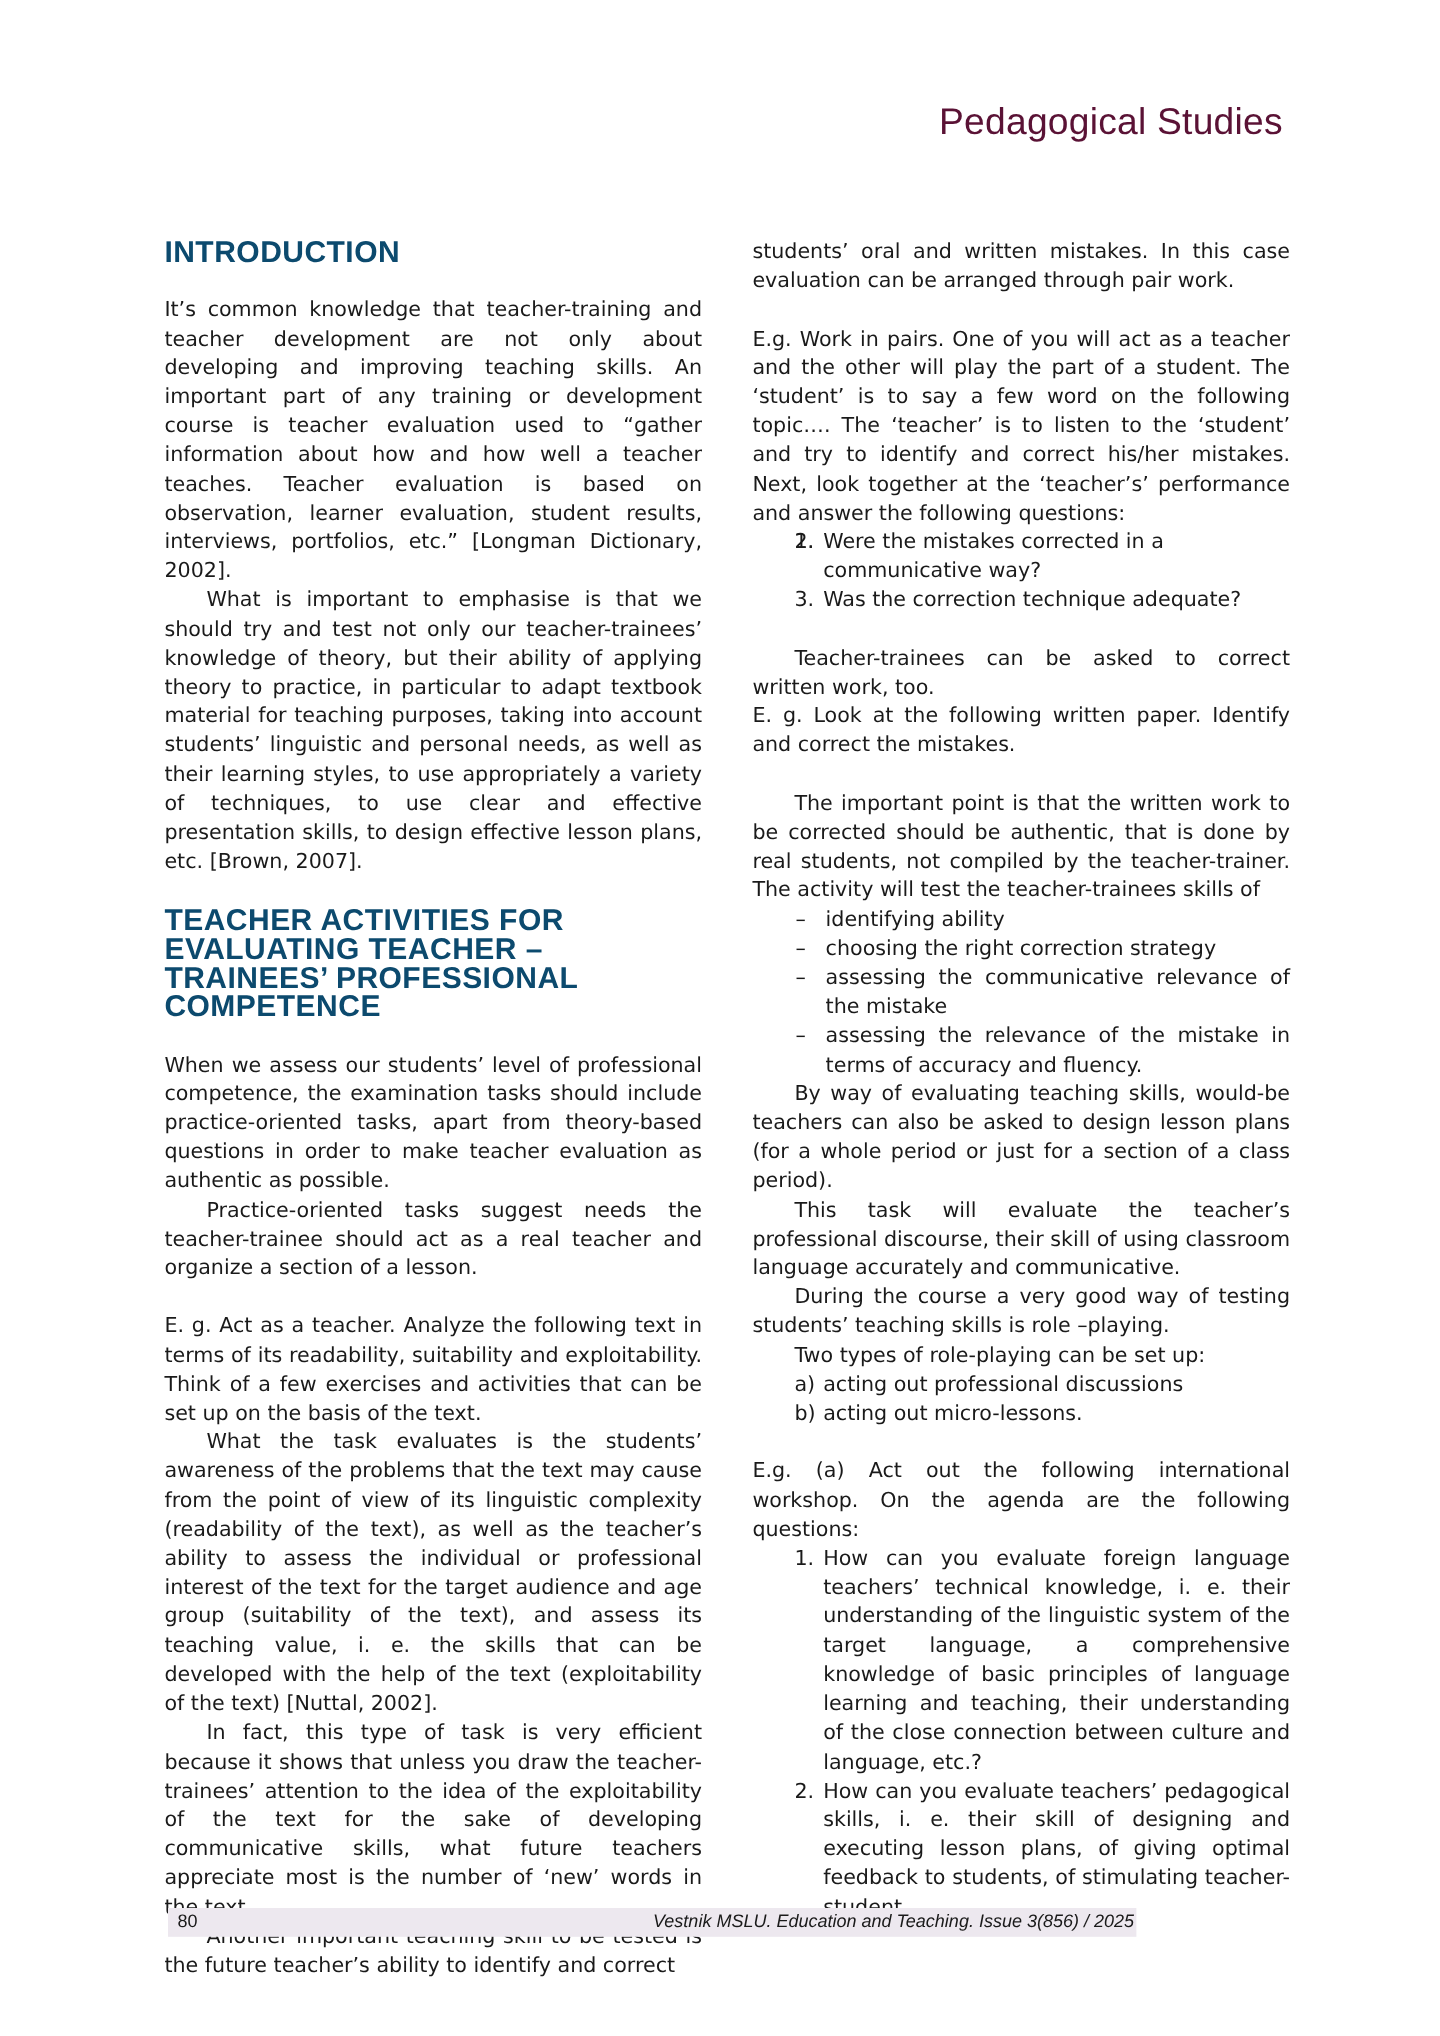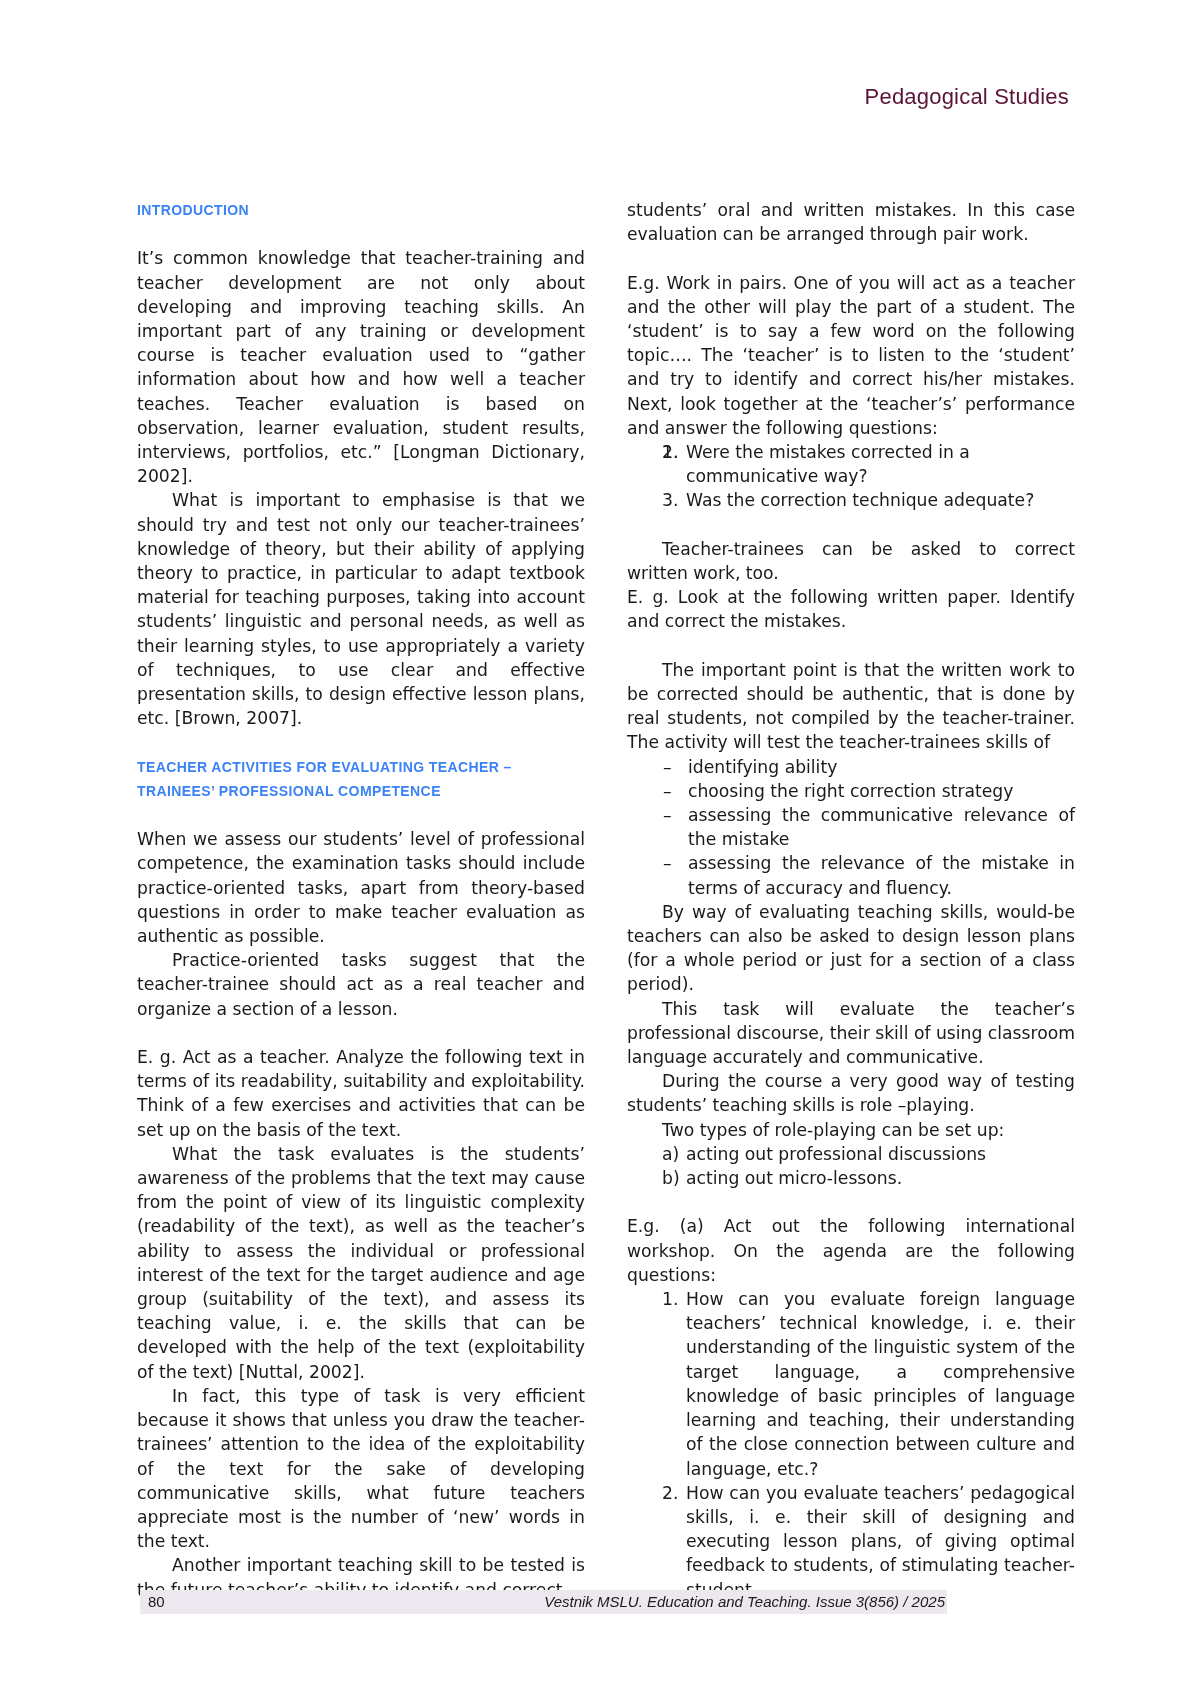--- a/index.html
+++ b/index.html
@@ -1,24 +1,24 @@
 <!DOCTYPE html>
 <html><head>
 <meta charset="utf-8">
 <style>
   html, body { margin: 0; padding: 0; background: #ffffff; }
   body { width: 1200px; height: 1697px; position: relative; overflow: hidden;
          font-family: "DejaVu Sans", sans-serif; color: #1a1a1a; }
   .running-head { position: absolute; top: 84px; right: 131px; font-family: "Liberation Sans", sans-serif;
-                  font-size: 22px; color: #5a1235; letter-spacing: 0.2px; }
+                  font-size: 31px; color: #5a1235; letter-spacing: 0.2px; }
   .col { position: absolute; top: 198px; width: 448px; font-size: 17.2px; line-height: 24.2px; }
   .col.left { left: 137px; }
   .col.right { left: 627px; }
-  .heading { font-family: "Liberation Sans", sans-serif; font-weight: bold; color: #3b82f6;
-             font-size: 14px; line-height: 24.2px; letter-spacing: 0.4px; margin: 0; }
+  .heading { font-family: "Liberation Sans", sans-serif; font-weight: bold; color: #0c4a6e;
+             font-size: 25px; line-height: 24.2px; letter-spacing: 0.4px; margin: 0; }
   p { margin: 0; text-align: justify; }
   .indent { text-indent: 35px; }
   .it { }
   .gap { height: 24.2px; }
   ol, ul { margin: 0; padding: 0; list-style: none; }
   .li { position: relative; padding-left: 59px; text-align: justify; }
   .li .mk { position: absolute; left: 35px; }
   .li.dash { padding-left: 61px; }
   .li.dash .mk { left: 36px; }
   .footer { position: absolute; left: 140px; top: 1590px; width: 807px; height: 24px;
@@ -33,21 +33,21 @@
 
 <div class="col left">
   <h2 class="heading">INTRODUCTION</h2>
   <div class="gap"></div>
   <p>It’s common knowledge that teacher-training and teacher development are not only about developing and improving teaching skills. An important part of any training or development course is teacher evaluation used to “gather information about how and how well a teacher teaches. Teacher evaluation is based on observation, learner evaluation, student results, interviews, portfolios, etc.” [Longman Dictionary, 2002].</p>
   <p class="indent">What is important to emphasise is that we should try and test not only our teacher-trainees’ knowledge of theory, but their ability of applying theory to practice, in particular to adapt textbook material for teaching purposes, taking into account students’ linguistic and personal needs, as well as their learning styles, to use appropriately a variety of techniques, to use clear and effective presentation skills, to design effective lesson plans, etc. [Brown, 2007].</p>
   <div class="gap"></div>
   <h2 class="heading">TEACHER ACTIVITIES FOR EVALUATING TEACHER –TRAINEES’ PROFESSIONAL COMPETENCE</h2>
   <div class="gap"></div>
   <p>When we assess our students’ level of professional competence, the examination tasks should include practice-oriented tasks, apart from theory-based questions in order to make teacher evaluation as authentic as possible.</p>
-  <p class="indent">Practice-oriented tasks suggest that the teacher-trainee should act as a real teacher and organize a section of a lesson.</p>
+  <p class="indent">Practice-oriented tasks suggest needs the teacher-trainee should act as a real teacher and organize a section of a lesson.</p>
   <div class="gap"></div>
   <p class="it">E. g. Act as a teacher. Analyze the following text in terms of its readability, suitability and exploitability.  Think of a few exercises and activities that can be set up on the basis of the text.</p>
   <p class="indent">What the task evaluates is the students’ awareness of the problems that the text may cause from the point of view of its linguistic complexity (readability of the text), as well as the teacher’s ability to assess the individual or professional interest of the text for the target audience and age group (suitability of the text), and assess its teaching value, i. e. the skills that can be developed with the help of the text (exploitability of the text) [Nuttal, 2002].</p>
   <p class="indent">In fact, this type of task is very efficient because it shows that unless you draw the teacher-trainees’ attention to the idea of the exploitability of the text for the sake of developing communicative skills, what future teachers appreciate most is the number of ‘new’ words in the text.</p>
   <p class="indent">Another important teaching skill to be tested is the future teacher’s ability to identify and correct</p>
 </div>
 
 <div class="col right">
   <p>students’ oral and written mistakes. In this case evaluation can be arranged through pair work.</p>
   <div class="gap"></div>

